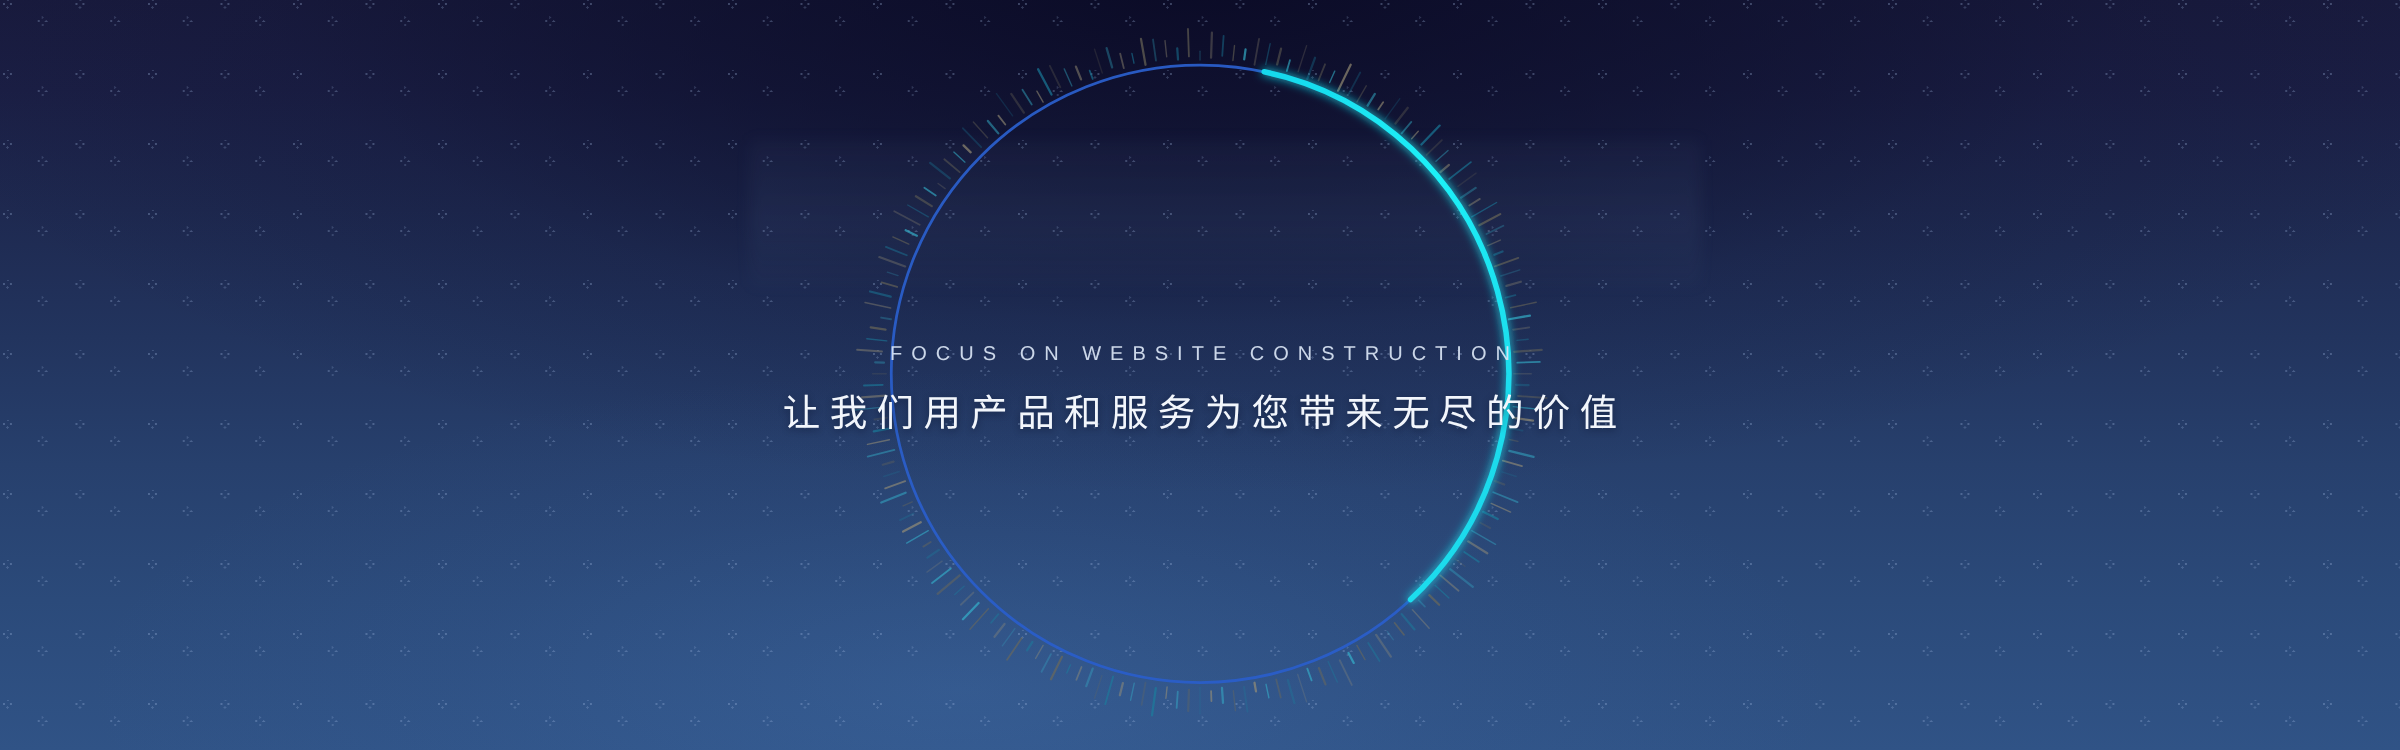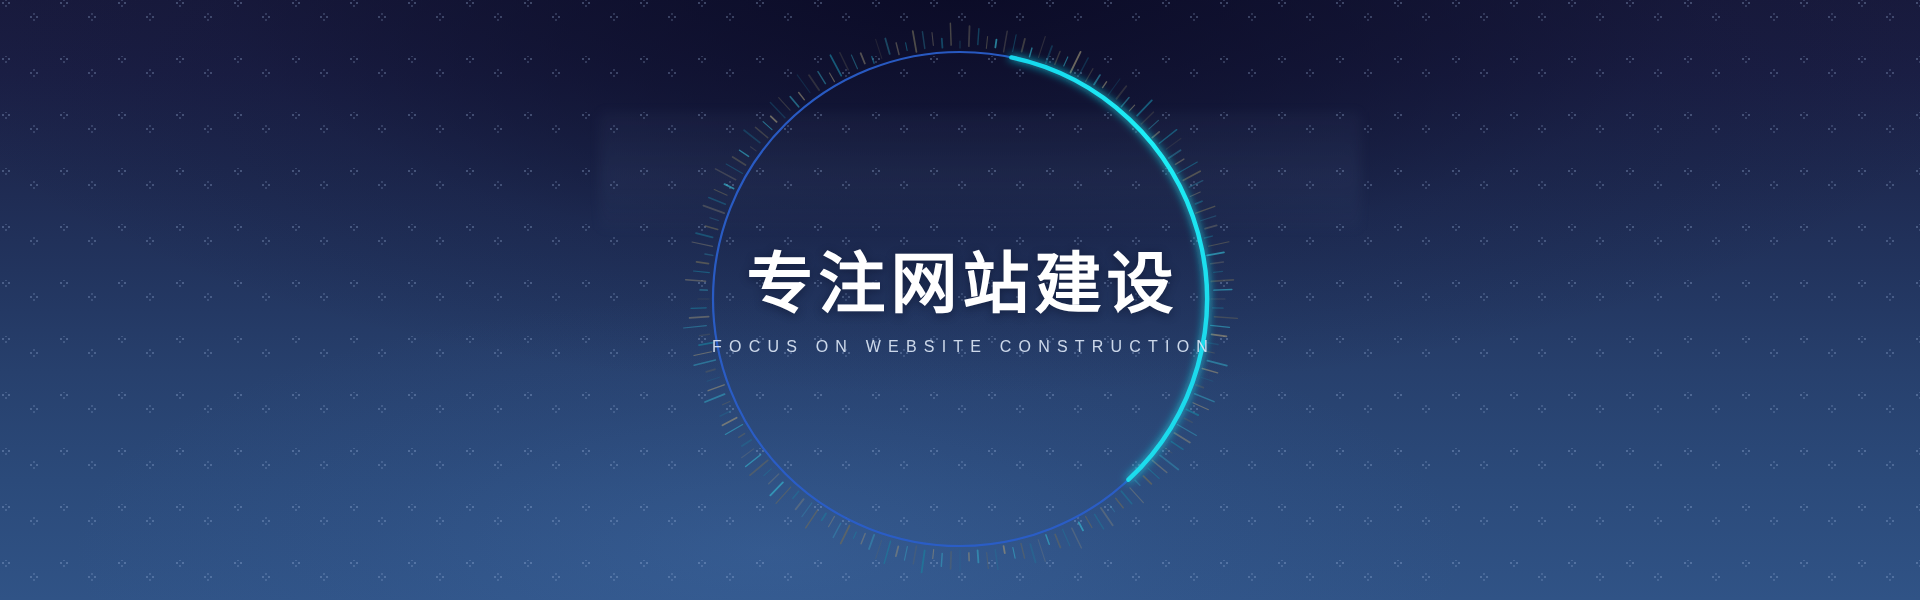--- a/index.html
+++ b/index.html
@@ -355,17 +355,17 @@
         <line x1="942.42" y1="47.61" x2="941.79" y2="38.64" stroke="#1a7f9e" stroke-width="1.80" opacity="0.49" stroke-linecap="round"></line>
         <line x1="951.14" y1="45.15" x2="950.37" y2="23.17" stroke="#6e6a58" stroke-width="1.45" opacity="0.60" stroke-linecap="round"></line>
       </g>
 
     <circle cx="960" cy="299" r="247" fill="none" stroke="#2a5ec9" stroke-width="2.2" opacity="0.95"></circle>
 
     <path id="cyan-arc" fill="none" stroke="url(#cyanArcGrad)" stroke-width="4.4" stroke-linecap="round" filter="url(#arcGlow)" d="M 1011.35 57.40 A 247 247 0 0 1 1128.45 479.64"></path>
   </svg>
 
   <div class="copy">
-    <h1 class="headline">专注网站建设</h1>
     <p class="subline-en">FOCUS ON WEBSITE CONSTRUCTION</p>
+    <p class="subline-cn">让我们用产品和服务为您带来无尽的价值</p>
   </div>
 
 </div>
 
 </body></html>

